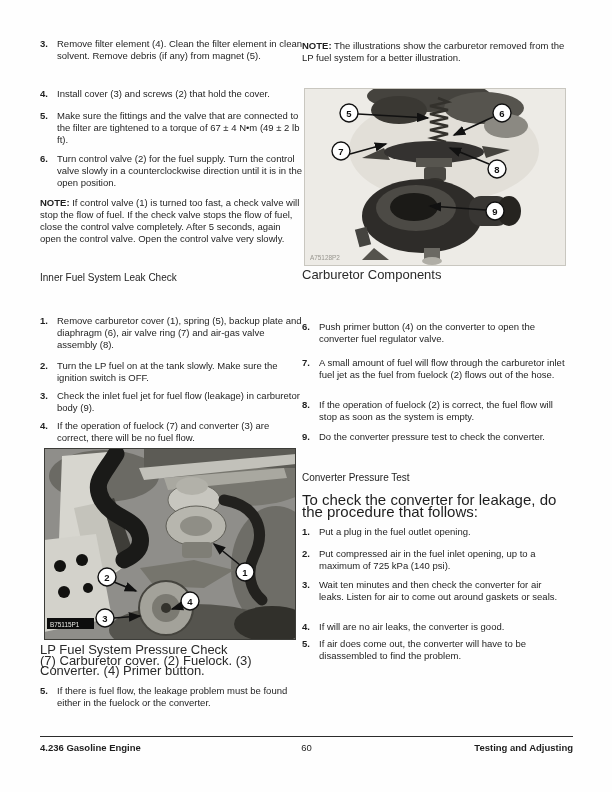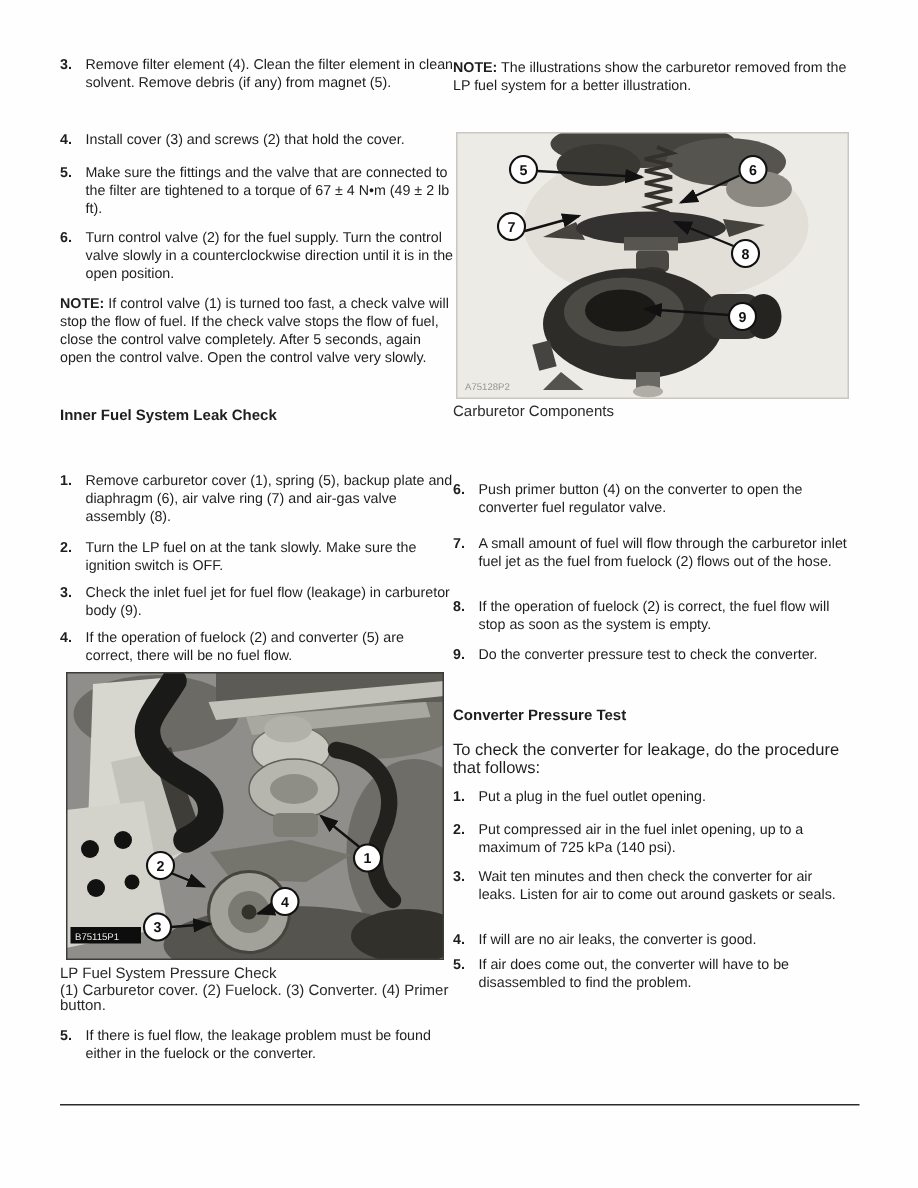--- a/index.html
+++ b/index.html
@@ -9,27 +9,27 @@
   }
   .col{position:absolute;top:38px;}
   .col-left{left:40px;width:262px;height:720px;}
   .col-right{left:302px;width:264px;height:720px;}
   .block{position:absolute;left:0;width:100%;}
   .li{display:flex;font-size:9.5px;line-height:12.1px;}
   .li .num{flex:none;width:17px;font-weight:bold;}
   .li .txt{flex:1;}
   .note{font-size:9.5px;line-height:12.1px;}
   .note .nlabel{font-weight:bold;}
-  .heading{font-size:10px;font-weight:bold;line-height:12px;}
+  .heading{font-size:10px;font-weight:normal;line-height:12px;}
   .subheading{font-size:9.8px;line-height:12px;}
-  .intro{font-size:11px;line-height:12.1px;}
+  .intro{font-size:15px;line-height:12.1px;}
   .figure{position:absolute;left:0;}
   .figure svg{display:block;}
   .figure svg text{font-family:"Liberation Sans", sans-serif;}
-  .caption{font-size:10px;line-height:10.6px;color:#2a2a2a;}
+  .caption{font-size:13px;line-height:10.6px;color:#2a2a2a;}
   .caption .cap-title{display:block;}
   .footer-rule{position:absolute;left:40px;top:736px;width:533px;border-top:1.6px solid #2b2b2b;}
   .footer-text{position:absolute;left:40px;top:742px;width:533px;font-size:9.5px;font-weight:bold;display:flex;}
   .footer-text .f-left{flex:1;text-align:left;}
   .footer-text .f-center{flex:1;text-align:center;font-weight:normal;}
   .footer-text .f-right{flex:1;text-align:right;}
 </style>
 </head>
 <body>
 
@@ -65,21 +65,21 @@
     <div class="block li" style="top:322px">
       <span class="num">2.</span>
       <span class="txt">Turn the LP fuel on at the tank slowly. Make sure the ignition switch is OFF.</span>
     </div>
     <div class="block li" style="top:352px">
       <span class="num">3.</span>
       <span class="txt">Check the inlet fuel jet for fuel flow (leakage) in carburetor body (9).</span>
     </div>
     <div class="block li" style="top:382px">
       <span class="num">4.</span>
-      <span class="txt">If the operation of fuelock (2) and converter (5) are correct, there will be no fuel flow.</span>
+      <span class="txt">If the operation of fuelock (7) and converter (3) are correct, there will be no fuel flow.</span>
     </div>
 
     <div class="figure" style="top:410px;left:4px">
       <svg width="252" height="192" viewBox="0 0 252 192">
         <defs>
           <marker id="ahL" markerWidth="9" markerHeight="8" refX="7" refY="3" orient="auto">
             <path d="M0,0 L8,3 L0,6 z" fill="#111"></path>
           </marker>
         </defs>
         <rect width="252" height="192" fill="#8f8e8a"></rect>
@@ -131,21 +131,21 @@
           <text x="146" y="156.5" text-anchor="middle" font-size="9.5" font-weight="bold" fill="#111">4</text>
         </g>
         <rect x="3" y="170" width="47" height="11" fill="#0d0d0d"></rect>
         <text x="6" y="178.5" fill="#e8e8e4" font-size="6.4">B75115P1</text>
         <rect x="0.5" y="0.5" width="251" height="191" fill="none" stroke="#3c3c38" stroke-width="1"></rect>
       </svg>
     </div>
 
     <div class="block caption" style="top:607px">
       <span class="cap-title">LP Fuel System Pressure Check</span>
-      <span>(1) Carburetor cover. (2) Fuelock. (3) Converter. (4) Primer button.</span>
+      <span>(7) Carburetor cover. (2) Fuelock. (3) Converter. (4) Primer button.</span>
     </div>
 
     <div class="block li" style="top:647px">
       <span class="num">5.</span>
       <span class="txt">If there is fuel flow, the leakage problem must be found either in the fuelock or the converter.</span>
     </div>
 
   </div>
 
   <div class="col col-right">
@@ -252,14 +252,19 @@
       <span class="txt">If will are no air leaks, the converter is good.</span>
     </div>
     <div class="block li" style="top:600px">
       <span class="num">5.</span>
       <span class="txt">If air does come out, the converter will have to be disassembled to find the problem.</span>
     </div>
 
   </div>
 
   <div class="footer-rule"></div>
+  <div class="footer-text">
+    <span class="f-left">4.236 Gasoline Engine</span>
+    <span class="f-center">60</span>
+    <span class="f-right">Testing and Adjusting</span>
+  </div>
 
 </div>
 
 </body></html>

